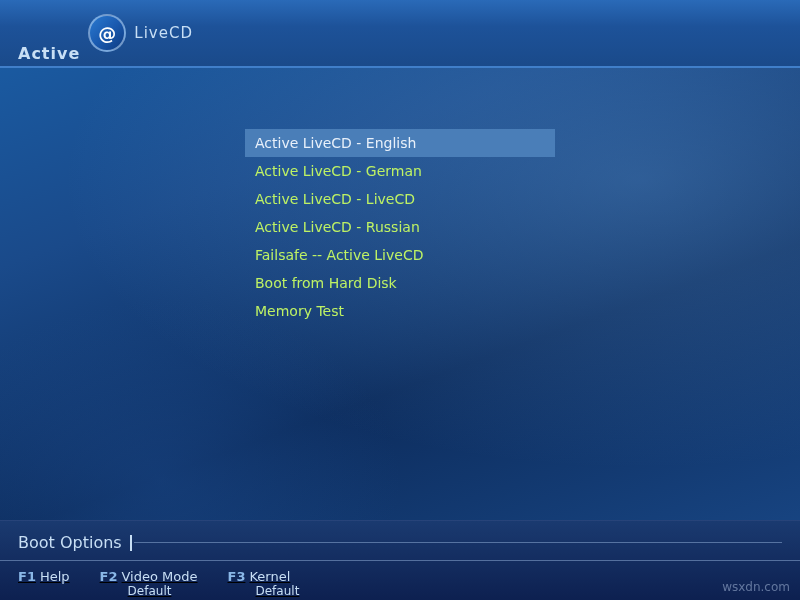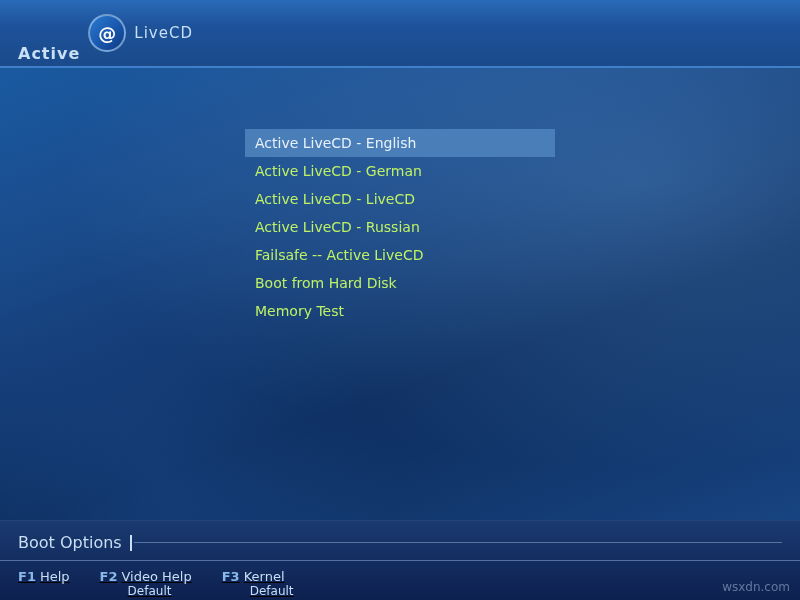--- a/index.html
+++ b/index.html
@@ -244,21 +244,21 @@
 
   <div class="fn-group">
         <div class="fn-key-line">
           <span class="fn-key">F1</span>
           <span class="fn-label">Help</span>
         </div>
       </div>
       <div class="fn-group">
         <div class="fn-key-line">
           <span class="fn-key">F2</span>
-          <span class="fn-label">Video Help</span>
+          <span class="fn-label">Video Mode</span>
         </div>
         <div class="fn-default">Default</div>
       </div>
       <div class="fn-group">
         <div class="fn-key-line">
           <span class="fn-key">F3</span>
           <span class="fn-label">Kernel</span>
         </div>
         <div class="fn-default">Default</div>
       </div>

